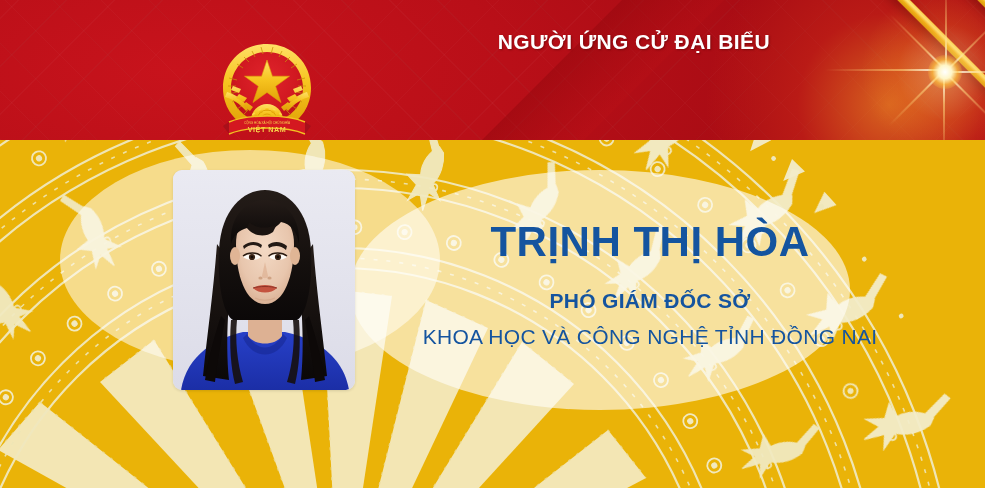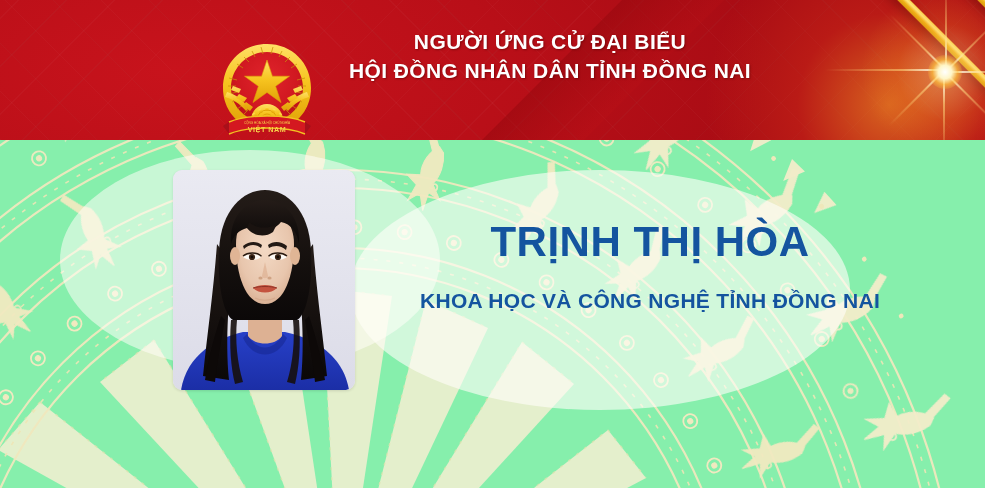--- a/index.html
+++ b/index.html
@@ -116,31 +116,31 @@
     width: 440px;
     text-align: center;
     color: #ffffff;
   }
   #header-text .line {
     font-weight: bold;
     letter-spacing: .4px;
     text-shadow: 1px 1px 2px rgba(90,0,0,.55);
     white-space: nowrap;
   }
-  #hdr-line1 { font-size: 21px; line-height: 28px; }
+  #hdr-line1 { font-size: 21px; line-height: 28px; text-align: right; }
   #hdr-line2 { font-size: 21px; line-height: 29px; }
   #hdr-line3 { font-size: 21px; line-height: 31px; }
 
   
   #body {
     position: absolute;
     left: 0; top: 140px;
     width: 985px; height: 348px;
     overflow: hidden;
-    background: #86efac;
+    background: #eab308;
   }
   #drum-pattern {
     position: absolute;
     left: 0; top: 0;
     width: 985px; height: 348px;
   }
 
   
   #portrait {
     position: absolute;
@@ -168,21 +168,21 @@
     position: absolute;
     left: 380px; top: 146px;
     width: 540px;
     text-align: center;
     color: #14549f;
   }
   #title-line1 {
     font-size: 21px; font-weight: bold; line-height: 30px; letter-spacing: .3px;
   }
   #title-line2 {
-    font-size: 21px; font-weight: bold; line-height: 30px; letter-spacing: .3px;
+    font-size: 21px; font-weight: normal; line-height: 30px; letter-spacing: .3px; margin-top: 6px;
   }
 </style>
 </head>
 <body>
 
 <div id="card">
 
   <div id="header">
 
     <div id="header-lattice"></div>
@@ -274,21 +274,20 @@
           <path d="M16 88 C 34 80, 74 80, 92 88" fill="none" stroke="#f2c221" stroke-width="1.4"></path>
           <path d="M16 100 C 34 92, 74 92, 92 100" fill="none" stroke="#f2c221" stroke-width="1.4"></path>
           <text x="54" y="89.5" font-family="Liberation Sans, sans-serif" font-size="3.1" fill="#f7d24a" text-anchor="middle">CỘNG HÒA XÃ HỘI CHỦ NGHĨA</text>
           <text x="54" y="97.5" font-family="Liberation Sans, sans-serif" font-size="7.2" font-weight="bold" fill="#f7d24a" text-anchor="middle" letter-spacing=".5">VIỆT NAM</text>
         </g>
       </svg>
     </div>
 
     <div id="header-text">
       <div class="line" id="hdr-line1">NGƯỜI ỨNG CỬ ĐẠI BIỂU</div>
-      <div class="line" id="hdr-line2">HỘI ĐỒNG NHÂN DÂN TỈNH ĐỒNG NAI</div>
     </div>
   </div>
 
   <div id="body">
 
     <svg id="drum-pattern" viewBox="0 0 985 348">
       <defs>
         <g id="lacBird">
           <path d="M0 0 c10 -3 22 -2 31 4 l14 -10 -5 12 18 2 -16 6 9 10 -16 -5 -8 11 -2 -13 c-12 2 -24 -4 -30 -12 Z"></path>
           <path d="M2 2 l-26 14 3 5 27 -13 Z"></path>
@@ -814,16 +813,17 @@
           <path d="M132 150 C 136 172, 140 192, 142 212 L 152 210 C 148 186, 142 164, 136 146 Z" fill="#0d0908"></path>
           <path d="M58 150 C 56 176, 58 198, 62 214 L 70 212 C 64 192, 62 170, 64 150 Z" fill="#16100e" opacity=".9"></path>
           <path d="M126 150 C 128 176, 126 198, 122 214 L 114 212 C 120 192, 122 170, 120 150 Z" fill="#16100e" opacity=".9"></path>
         </g>
       </svg>
     </div>
 
     <div id="person-name">TRỊNH THỊ HÒA</div>
 
     <div id="person-title">
+      <div id="title-line1">PHÓ GIÁM ĐỐC SỞ</div>
       <div id="title-line2">KHOA HỌC VÀ CÔNG NGHỆ TỈNH ĐỒNG NAI</div>
     </div>
   </div>
 </div>
 
 </body></html>

